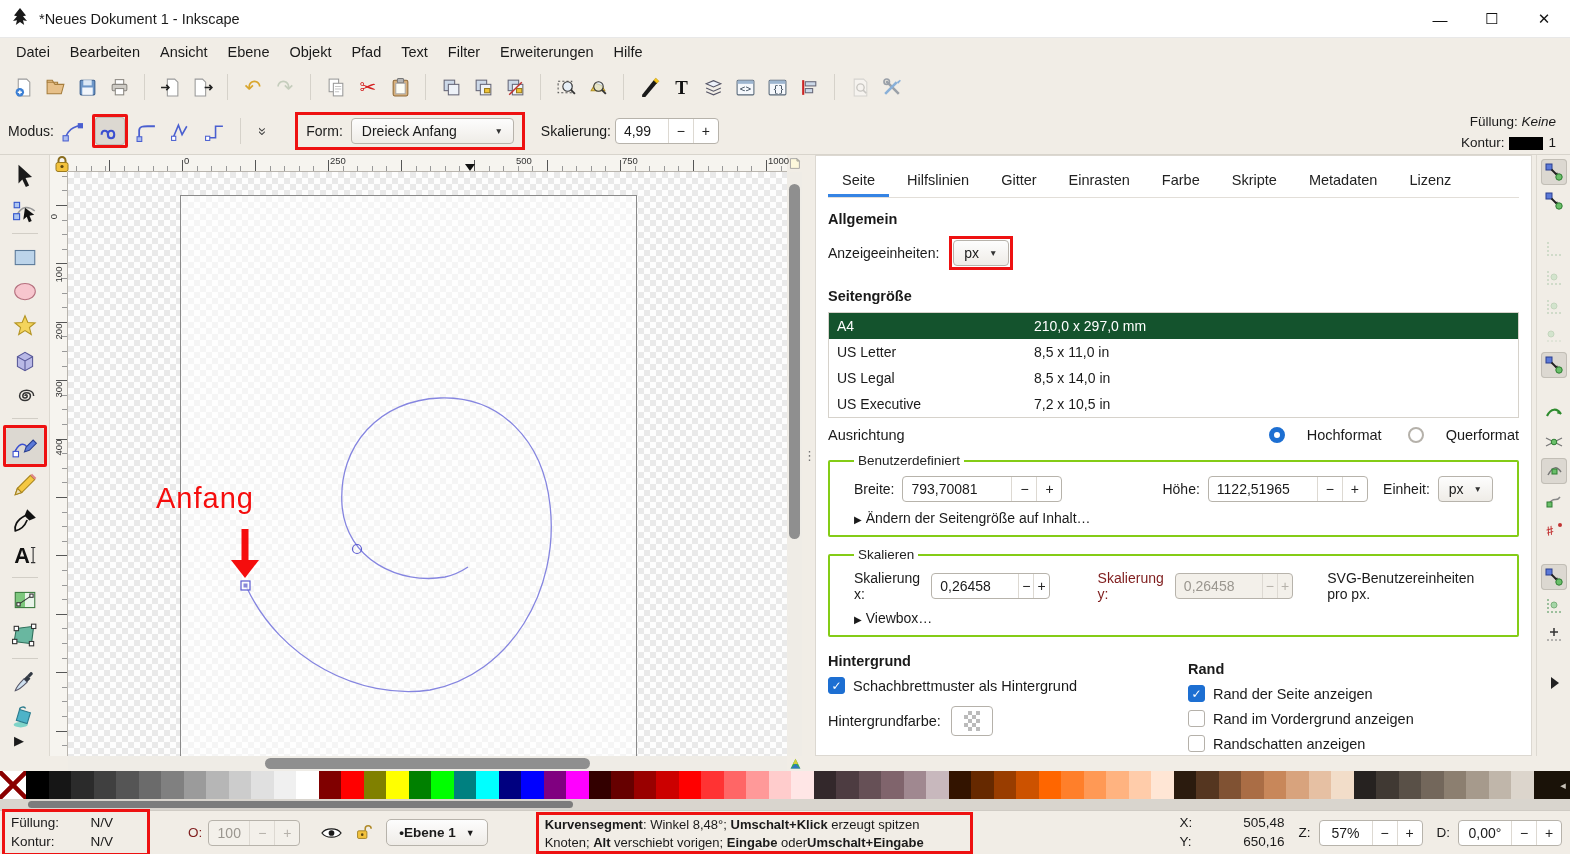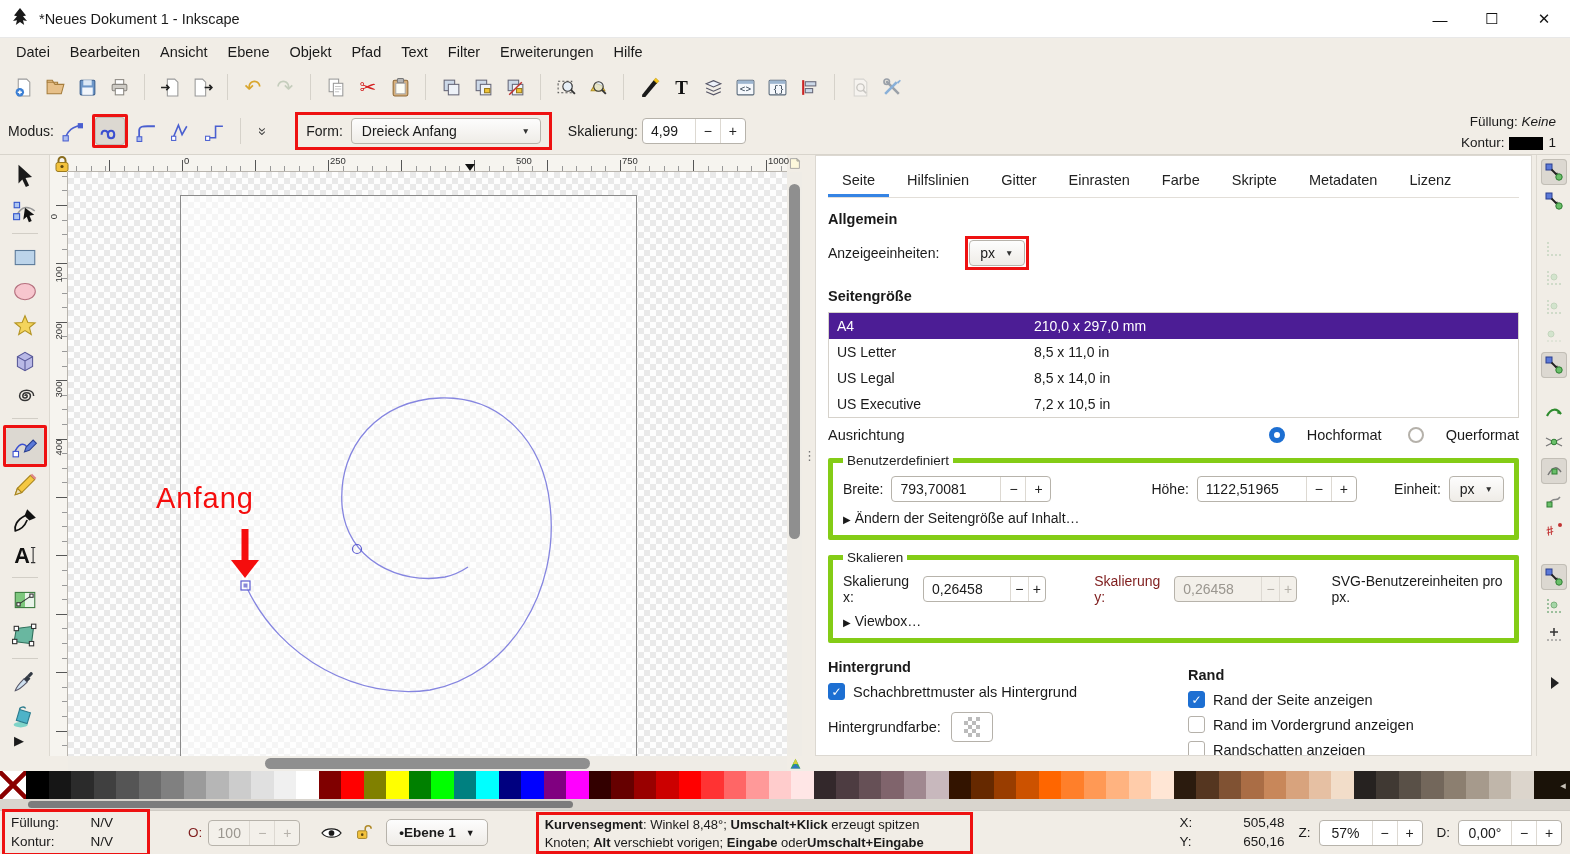--- a/index.html
+++ b/index.html
@@ -80,32 +80,32 @@
   #vscroll .thumb{position:absolute;left:2px;top:12px;width:11px;height:355px;background:#8f8f8f;border-radius:6px}
   #pagecurl-btn{left:787px;top:0;width:15px;height:17px;display:flex;align-items:center;justify-content:center}
   #splitter{left:802px;top:0;width:13px;height:601px;background:#f1ede6;display:flex;align-items:center;justify-content:center;
             color:#777;font-size:13px;letter-spacing:-2px}
   
   #panel{left:815px;top:0;width:717px;height:601px;background:#fff;border:1px solid #dcd8d1;overflow:hidden;padding:0 12px}
   #tabs{display:flex;gap:4px;padding-top:8px;border-bottom:1px solid #e2ded8}
   .tab{padding:8px 14px 9px;font-size:14.5px;color:#222}
   .tab.active{box-shadow:inset 0 -3px 0 #3584e4}
   .sec-title{font-weight:bold;font-size:14.5px;margin-top:13px}
-  #units-row{display:flex;align-items:center;gap:26px;margin-top:9px}
+  #units-row{display:flex;align-items:center;gap:10px;margin-top:9px}
   #units-box{border:3px solid #ee1111;padding:1px}
   #sizes-list{margin-top:8px;border:1px solid #d6d2cb}
   .size-row{display:flex;height:26px;align-items:center;font-size:14px}
   .size-row .c1{width:205px;padding-left:8px}
-  .size-row.sel{background:#4c1d95;color:#fff}
+  .size-row.sel{background:#14532d;color:#fff}
   #orient-row{display:flex;align-items:center;margin-top:9px;font-size:14.5px}
   #orient-row .sp{flex:1}
   .radio{display:inline-flex;align-items:center;gap:22px;margin-left:26px}
   .rdot{width:16px;height:16px;border-radius:50%;border:2px solid #b5b1aa;background:#fff;display:inline-block;position:relative}
   .rdot.on{border:5px solid #1d6fd2}
-  fieldset{border:5px solid #84cc16;border-radius:2px;margin-top:10px;padding:8px 10px 9px;font-size:14px}
+  fieldset{border:2px solid #84cc16;border-radius:2px;margin-top:10px;padding:8px 24px 9px;font-size:14px}
   legend{font-size:13.5px;color:#222;padding:0 4px}
   .frow{display:flex;align-items:center;gap:8px}
   .flink{margin-top:8px;font-size:14px}
   .flink .tri{font-size:10px;margin-right:4px}
   .gray{color:#7f1d1d}
   .spin.dis{background:#f3f0ea;color:#9a968f}
   .spin.dis .b{color:#b5b1aa}
   #bottom-cols{display:flex;margin-top:16px}
   #bg-col{width:360px}
   #border-col{flex:1}
@@ -377,21 +377,21 @@
           <svg viewBox="0 0 20 20">
             <path d="M3 16h8V5h7" stroke="#4a5fd0" stroke-width="1.5" fill="none"></path>
             <rect x="1.5" y="14.5" width="4" height="4" fill="#fff" stroke="#4a5fd0"></rect>
           </svg>
         </div>
       </div>
     <div class="vsep"></div>
     <span class="chev">»</span>
     <div class="redbox" id="form-box">
       <span class="lbl">Form:</span>
-      <div class="dd" style="width:190px">
+      <div class="dd" style="width:163px">
         <span>Dreieck Anfang</span>
         <span class="car" style="margin-left:auto">▼</span>
       </div>
     </div>
     <span class="lbl" style="margin-left:12px">Skalierung:</span>
     <div class="spin">
       <span class="val" style="min-width:52px">4,99</span>
       <span class="b">−</span>
       <span class="b">+</span>
     </div>

